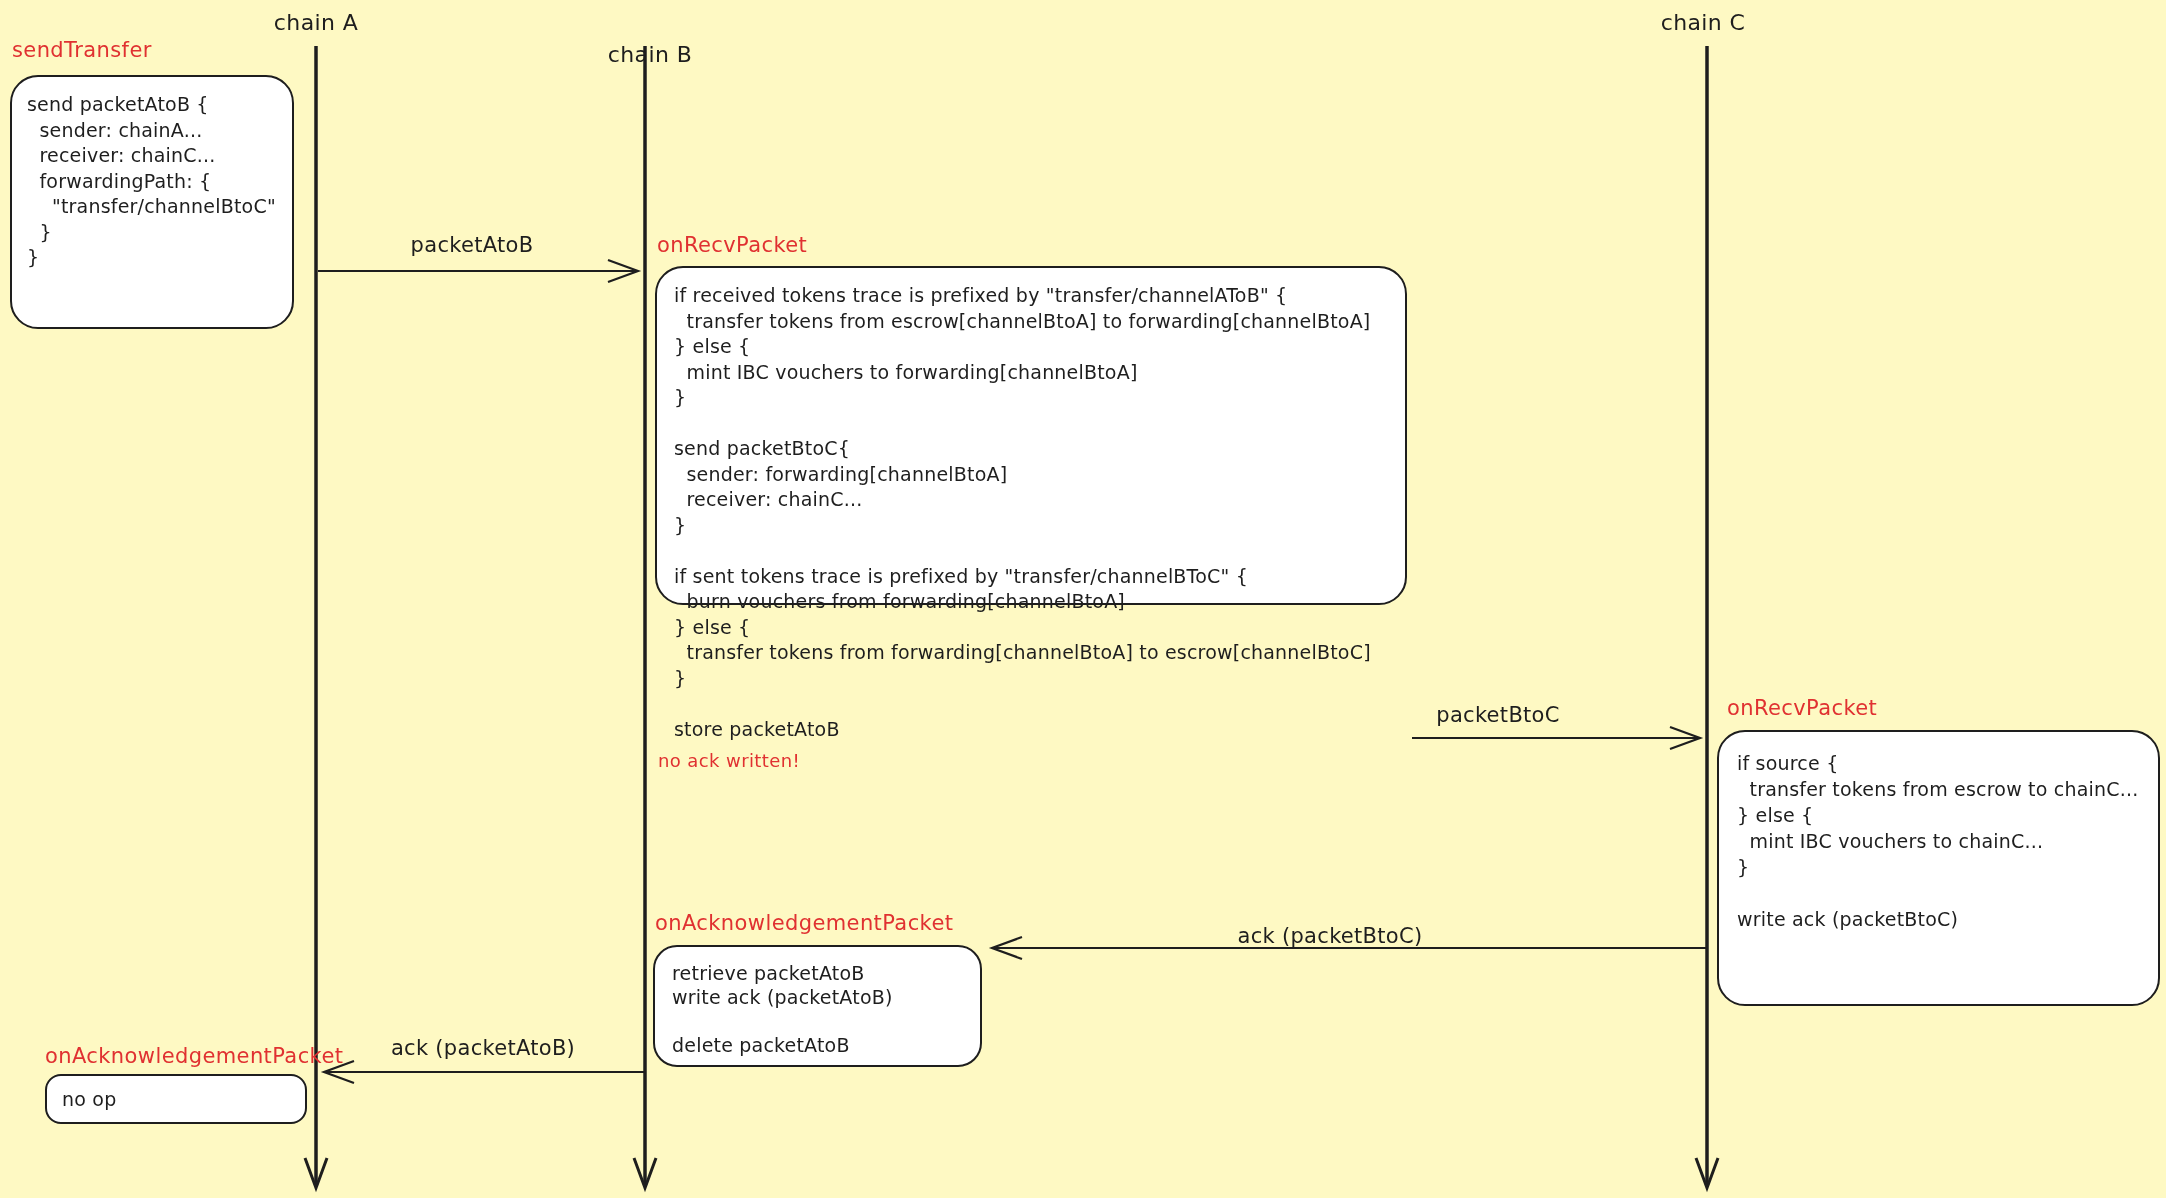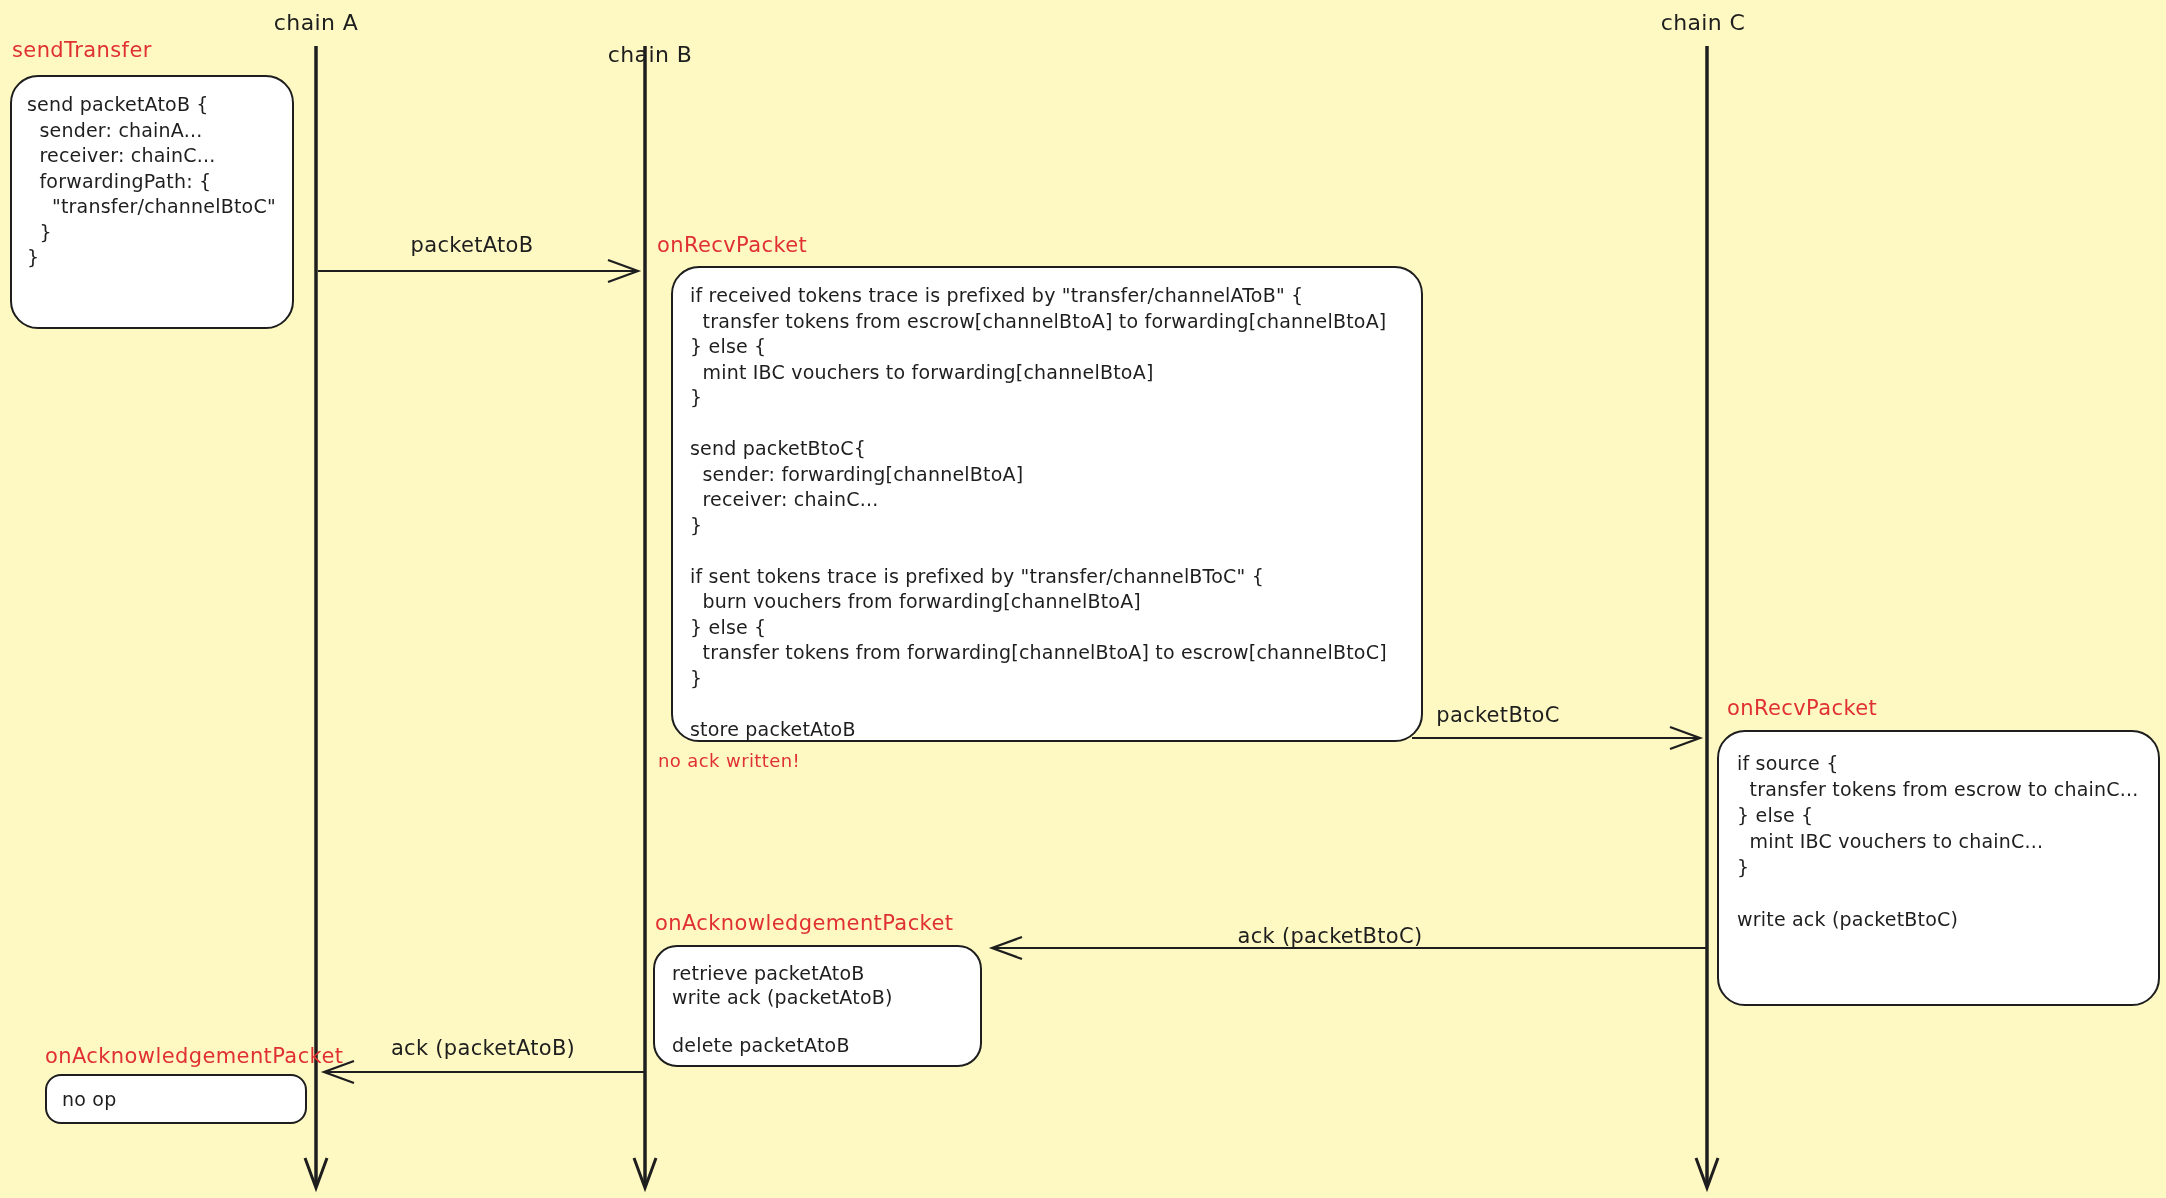--- a/index.html
+++ b/index.html
@@ -101,21 +101,21 @@
   receiver: chainC...
   forwardingPath: {
     "transfer/channelBtoC"
   }
 }</div>
   </div>
 
   <div class="msg-label" style="left:472px;top:233px;">packetAtoB</div>
 
   <div class="red-title" style="left:657px;top:233px;">onRecvPacket</div>
-  <div class="codebox" style="left:655px;top:266px;width:752px;height:476px;padding:15px 28px 0 17px;margin-left:16px;">
+  <div class="codebox" style="left:655px;top:266px;width:752px;height:339px;padding:15px 28px 0 17px;">
     <div class="code">if received tokens trace is prefixed by "transfer/channelAToB" {
   transfer tokens from escrow[channelBtoA] to forwarding[channelBtoA]
 } else {
   mint IBC vouchers to forwarding[channelBtoA]
 }
 
 send packetBtoC{
   sender: forwarding[channelBtoA]
   receiver: chainC...
 }

